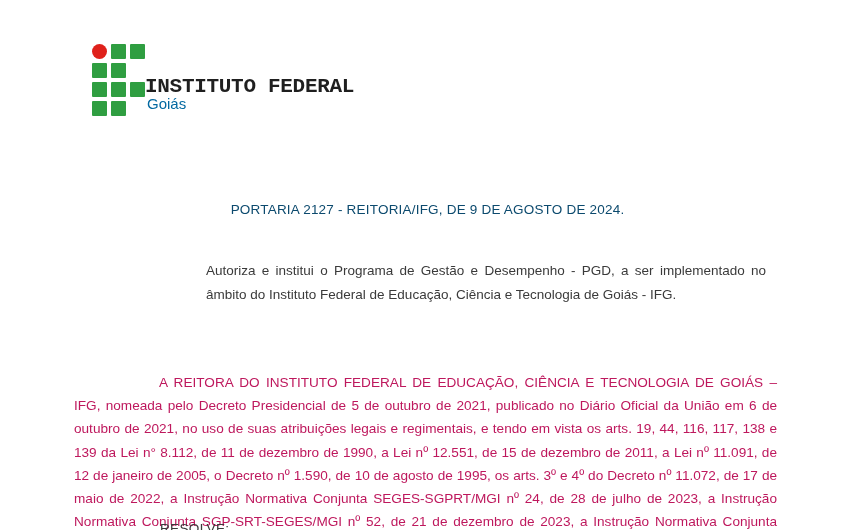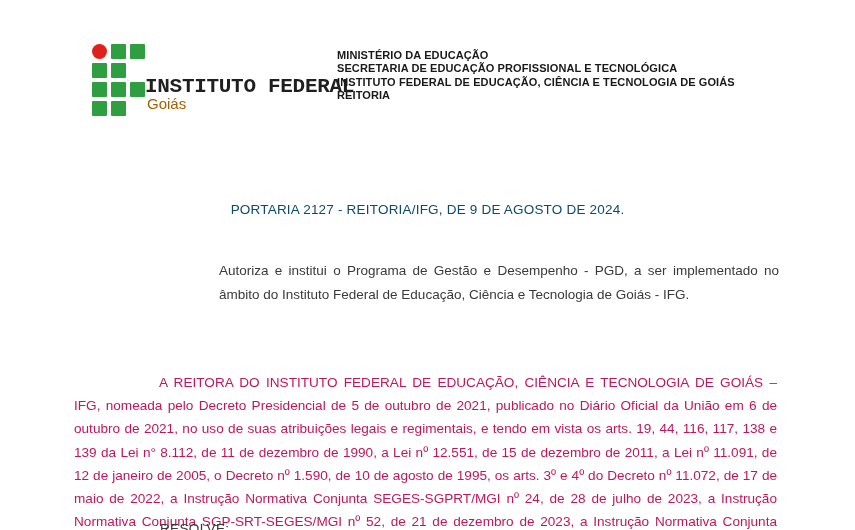--- a/index.html
+++ b/index.html
@@ -25,37 +25,37 @@
   .logo-cell.circle { background: var(--logo-red, #df211b); border-radius: 50%; }
   .logo-cell.empty  { background: transparent; }
 
   .logo-wordmark {
     position: absolute; left: 145px; top: 76px;
     font-size: 21px; font-weight: 700; letter-spacing: -0.3px;
     color: #1f1f1f; white-space: nowrap; line-height: 21px; font-family: Liberation Mono, monospace;
   }
   .logo-campus {
     position: absolute; left: 147px; top: 96px;
-    font-size: 15px; font-weight: 400; color: #a16207; line-height: 16px;
+    font-size: 15px; font-weight: 400; color: #0369a1; line-height: 16px;
   }
 
   .letterhead-lines {
     position: absolute; left: 337px; top: 49px;
     font-size: 11px; font-weight: 700; color: #191919;
     line-height: 13.4px; letter-spacing: 0.1px;
   }
 
   
   .doc-title {
     position: absolute; left: 0; top: 202px; width: 100%;
     text-align: center; font-size: 13.5px; color: #0c4a6e;
     letter-spacing: 0.2px;
   }
   .doc-summary {
-    position: absolute; left: 219px; top: 259px; width: 560px;
+    position: absolute; left: 206px; top: 259px; width: 560px;
     text-align: justify; font-size: 13.5px; line-height: 24px;
     color: #3a3a3a;
   }
   .doc-preamble {
     position: absolute; left: 74px; top: 343px; width: 703px;
     text-align: justify; font-size: 13.6px; line-height: 23.2px;
     text-indent: 85px; color: #be185d; margin-top: 28px;
   }
   .doc-resolve {
     position: absolute; left: 160px; top: 521px;
@@ -79,26 +79,20 @@
         <div class="logo-cell square"></div>
         <div class="logo-cell square"></div>
         <div class="logo-cell square"></div>
         <div class="logo-cell square"></div>
         <div class="logo-cell empty"></div>
       </div>
   </div>
   <div class="logo-wordmark">INSTITUTO FEDERAL</div>
   <div class="logo-campus">Goiás</div>
 
-  <div class="letterhead-lines">
-    <div>MINISTÉRIO DA EDUCAÇÃO</div>
-    <div>SECRETARIA DE EDUCAÇÃO PROFISSIONAL E TECNOLÓGICA</div>
-    <div>INSTITUTO FEDERAL DE EDUCAÇÃO, CIÊNCIA E TECNOLOGIA DE GOIÁS</div>
-    <div>REITORIA</div>
-  </div>
 
   <div class="doc-title">PORTARIA 2127 - REITORIA/IFG, DE 9 DE AGOSTO DE 2024.</div>
 
   <div class="doc-summary">Autoriza e institui o Programa de Gestão e Desempenho - PGD, a ser implementado no âmbito do Instituto Federal de Educação, Ciência e Tecnologia de Goiás - IFG.</div>
 
   <div class="doc-preamble">A REITORA DO INSTITUTO FEDERAL DE EDUCAÇÃO, CIÊNCIA E TECNOLOGIA DE GOIÁS – IFG, nomeada pelo Decreto Presidencial de 5 de outubro de 2021, publicado no Diário Oficial da União em 6 de outubro de 2021, no uso de suas atribuições legais e regimentais, e tendo em vista os arts. 19, 44, 116, 117, 138 e 139 da Lei n° 8.112, de 11 de dezembro de 1990, a Lei nº 12.551, de 15 de dezembro de 2011, a Lei nº 11.091, de 12 de janeiro de 2005, o Decreto nº 1.590, de 10 de agosto de 1995, os arts. 3º e 4º do Decreto nº 11.072, de 17 de maio de 2022, a Instrução Normativa Conjunta SEGES-SGPRT/MGI nº 24, de 28 de julho de 2023, a Instrução Normativa Conjunta SGP-SRT-SEGES/MGI nº 52, de 21 de dezembro de 2023, a Instrução Normativa Conjunta SEGES-SGP-SRT/MGI nº 21, de 16 de julho de 2024, e a Portaria MEC nº 267, de 30 de abril de 2021,</div>
 
   <div class="doc-resolve">RESOLVE:</div>
 
 </div>

